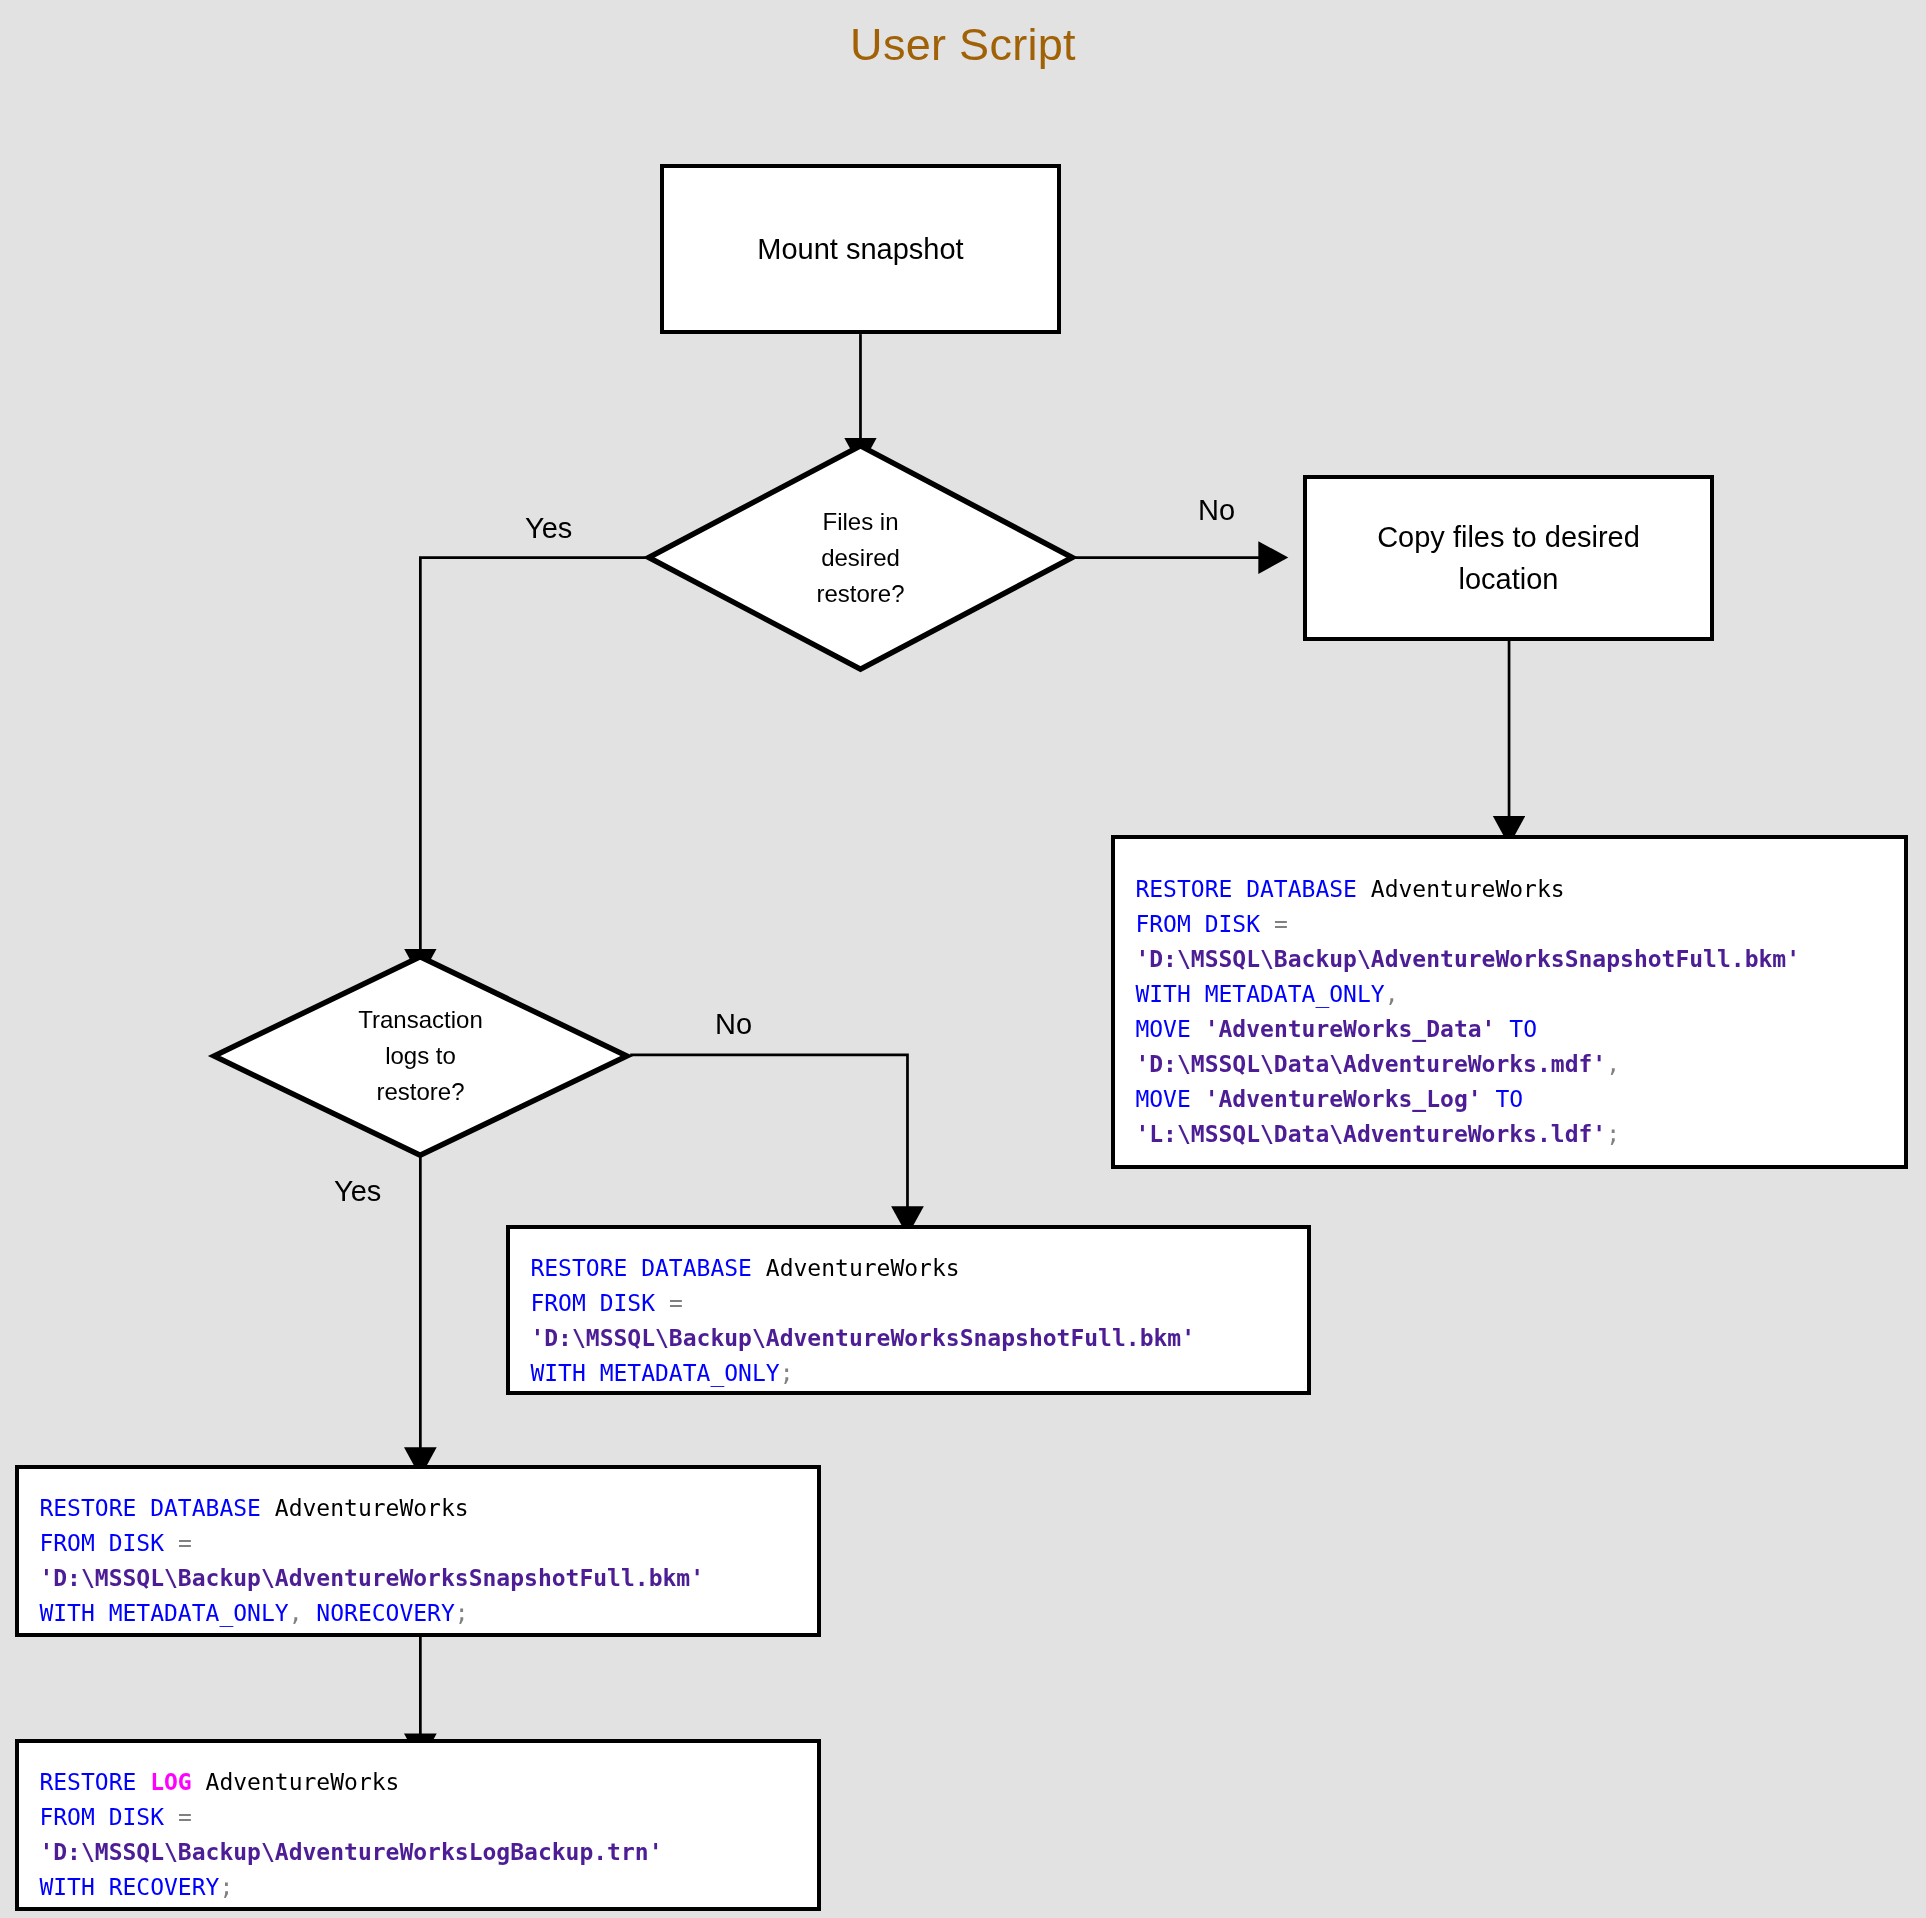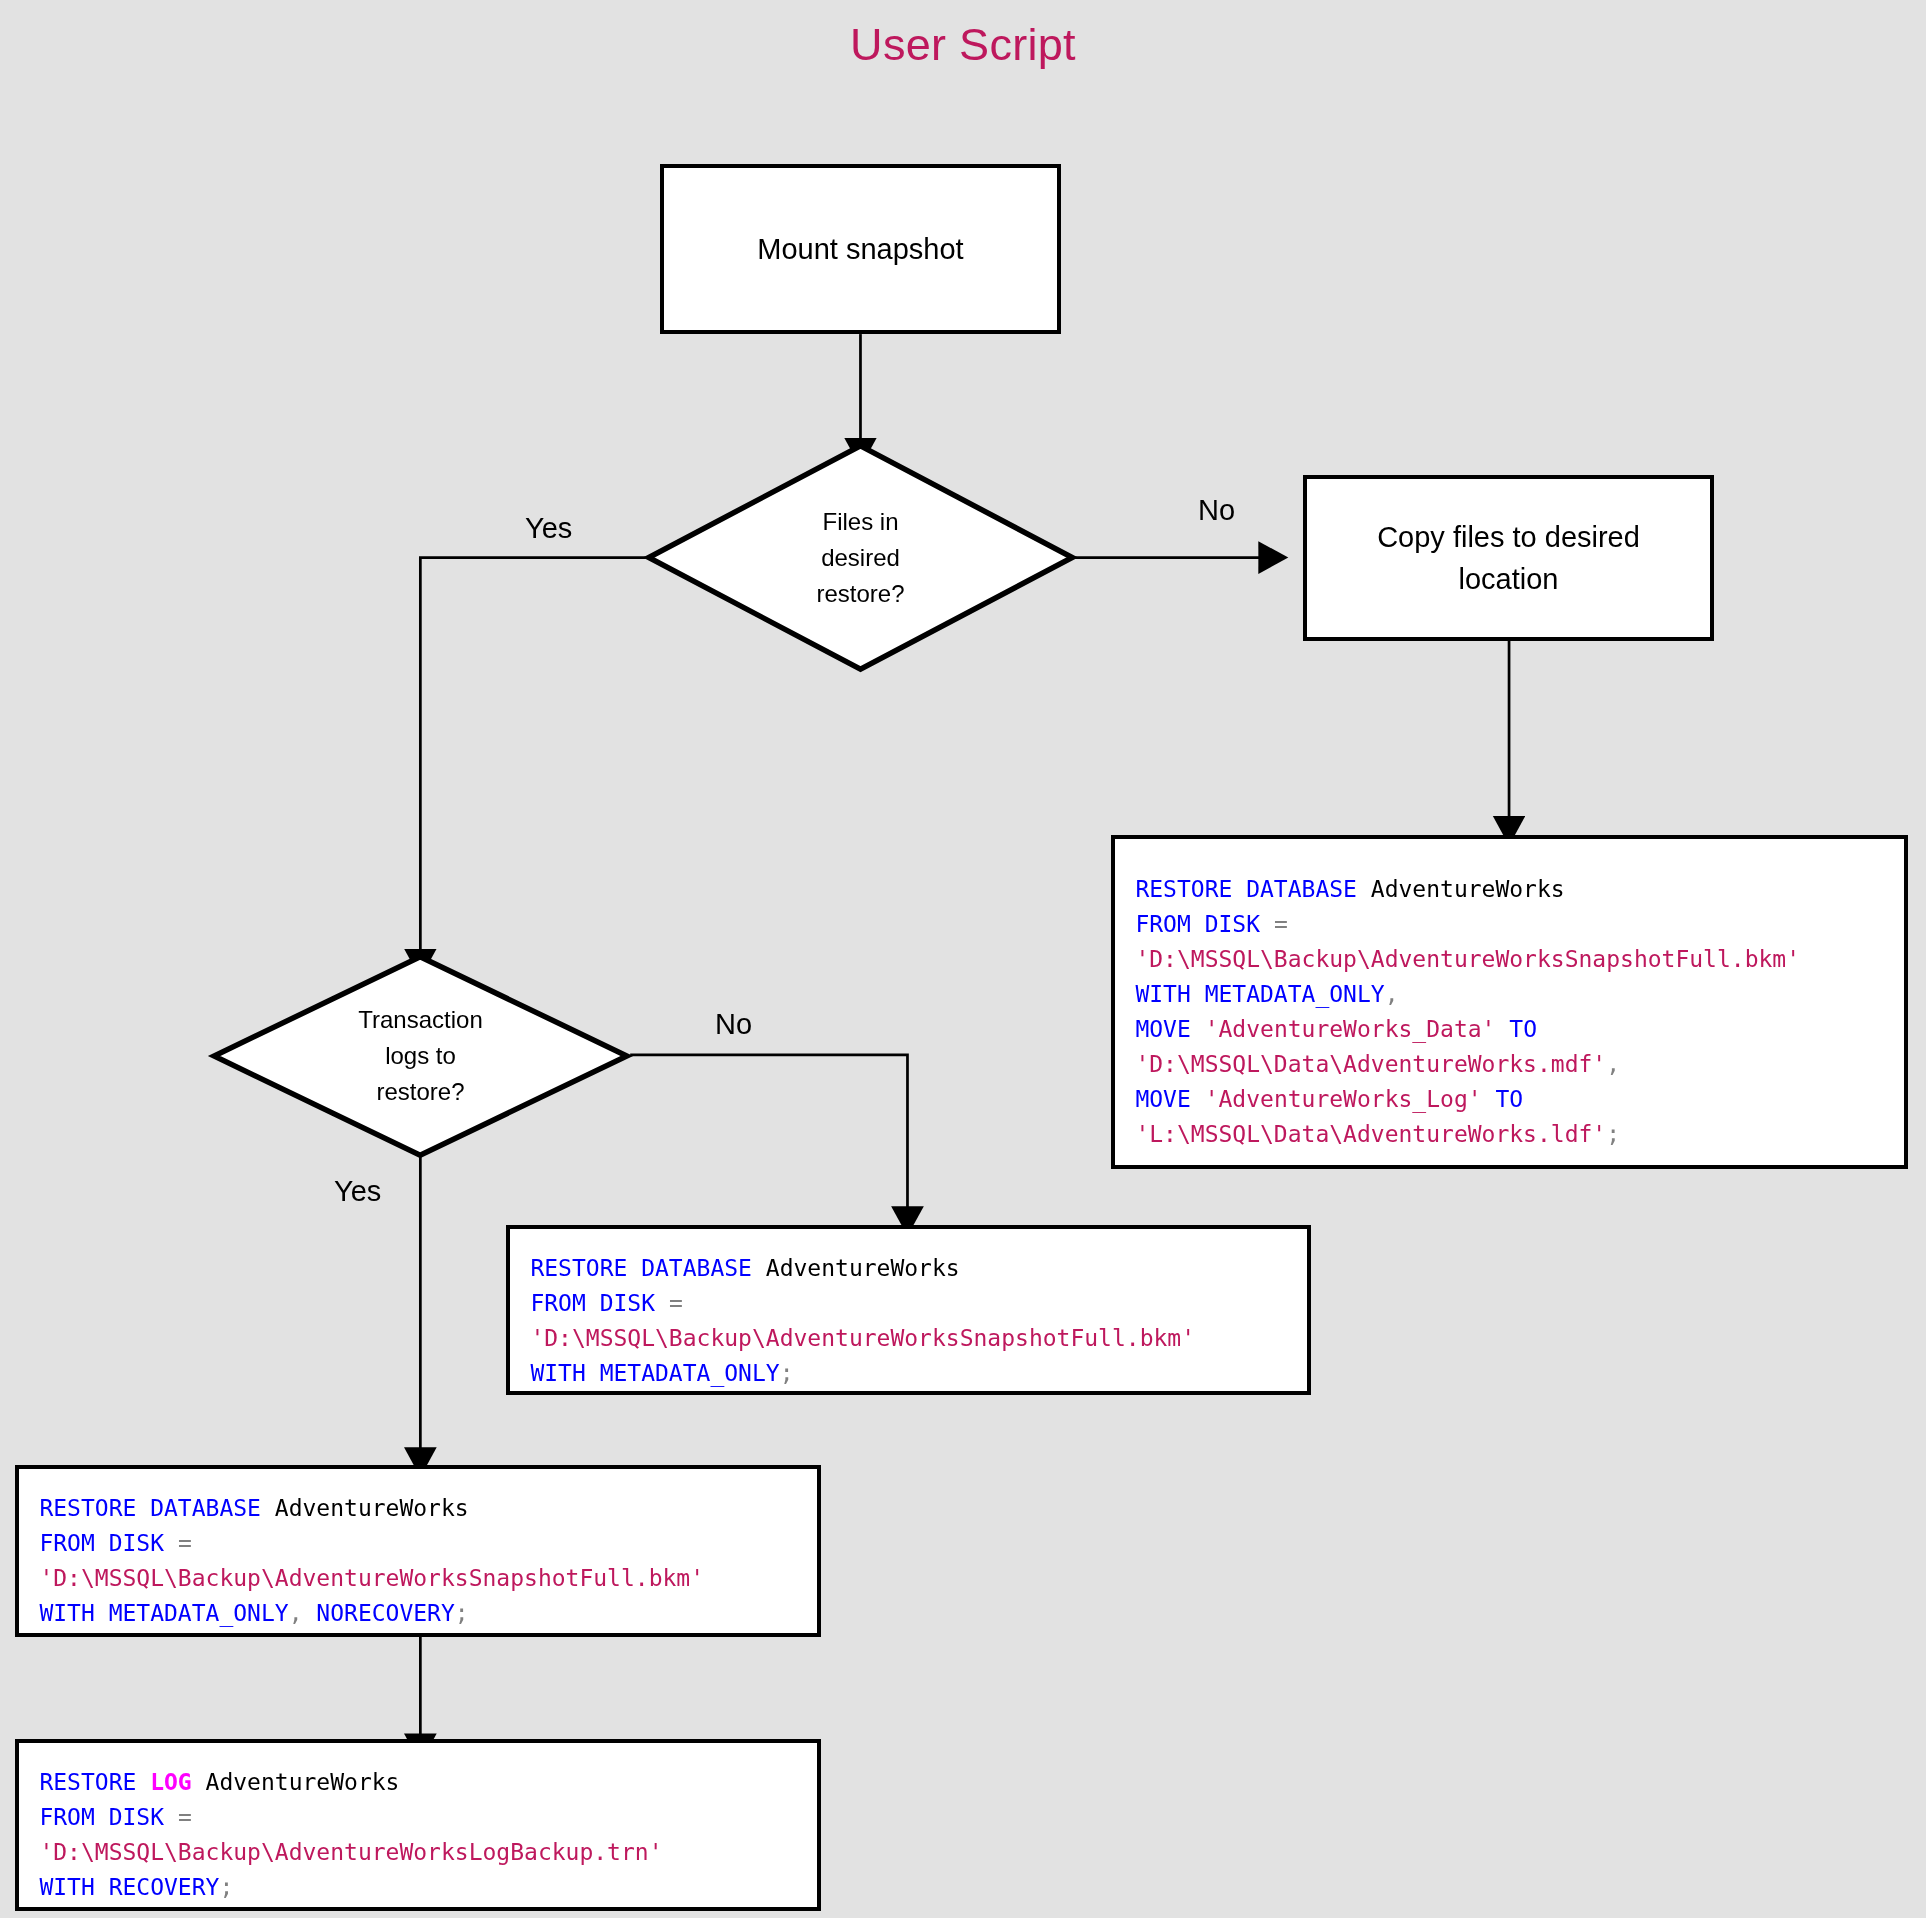--- a/index.html
+++ b/index.html
@@ -15,21 +15,21 @@
     font-family: "Liberation Sans", sans-serif;
     overflow: hidden;
   }
   #title {
     position: absolute;
     left: 0;
     top: 19px;
     width: 1926px;
     text-align: center;
     font-size: 45px;
-    color: #be185d;
+    color: #a16207;
     letter-spacing: 0.3px;
   }
   .proc-box {
     position: absolute;
     background: #ffffff;
     border: 4.1px solid #000000;
     box-sizing: border-box;
     display: flex;
     align-items: center;
     justify-content: center;
@@ -70,21 +70,21 @@
   }
   .code-text {
     font-family: "DejaVu Sans Mono", "Liberation Mono", monospace;
     font-size: 23px;
     line-height: 1.52;
     white-space: pre;
     color: #000000;
   }
   .kw   { color: #0000ff; }
   .log  { color: #ff00ff; font-weight: bold; }
-  .str  { color: #be185d; }
+  .str  { color: #4c1d95; font-weight: bold; }
   .pun  { color: #808080; }
   .plain{ color: #000000; }
 
   .edge-label {
     position: absolute;
     font-size: 29px;
     color: #000;
     white-space: nowrap;
   }
   #edges {

